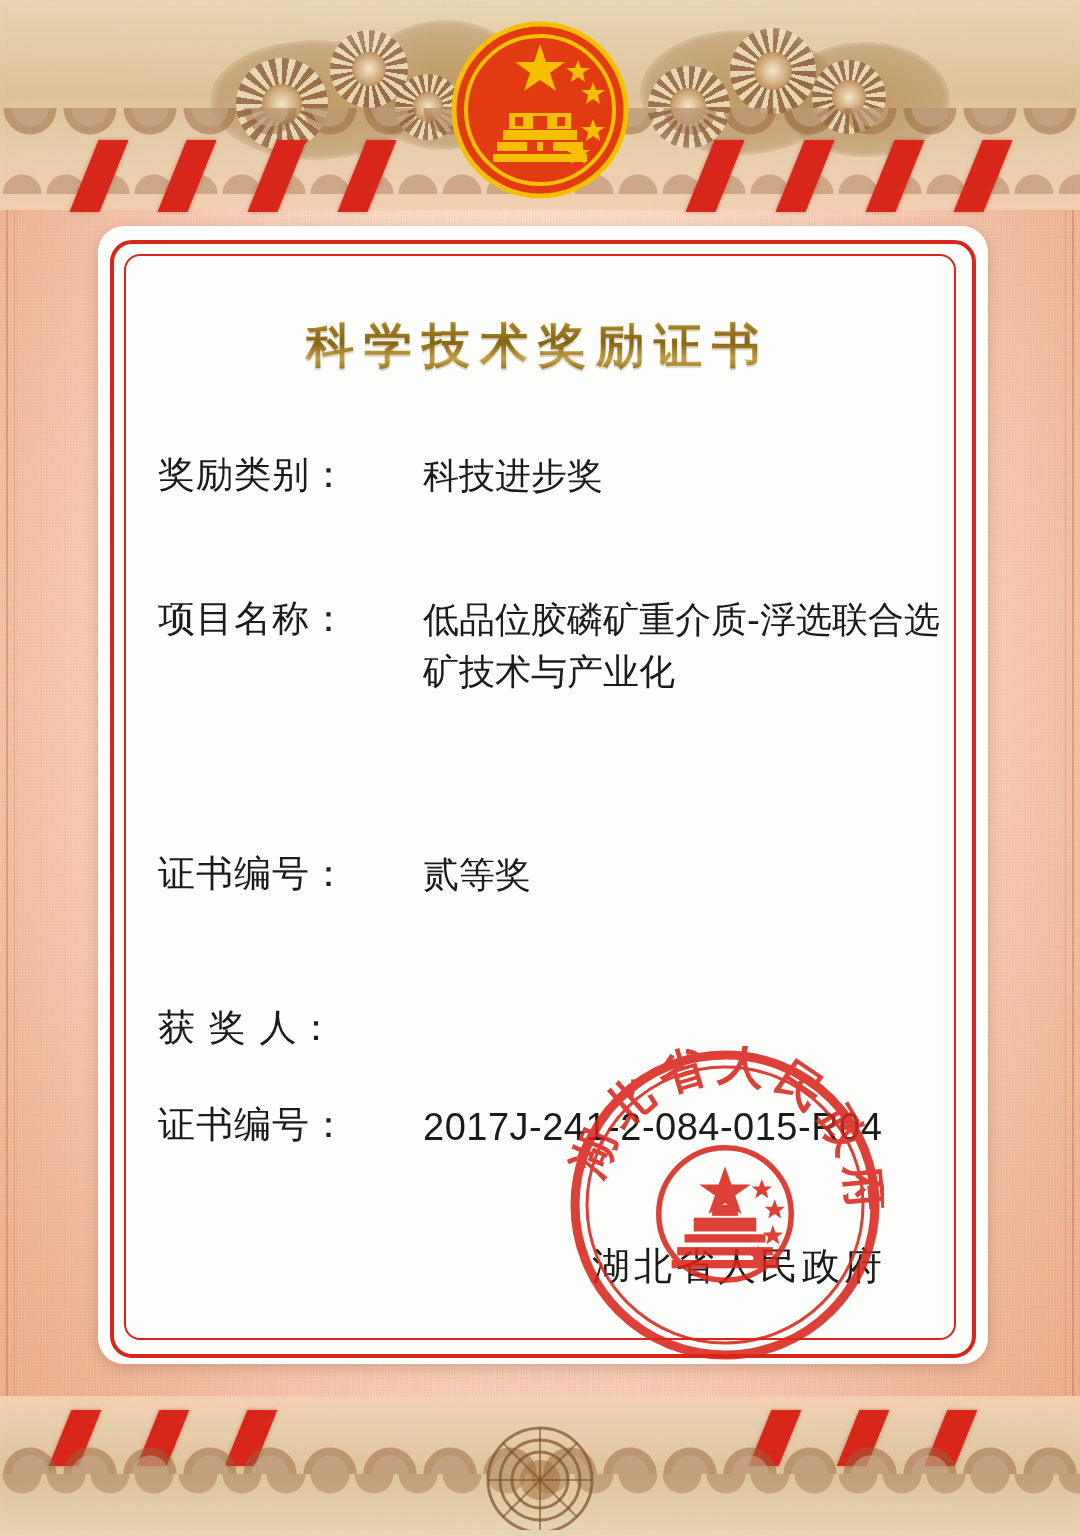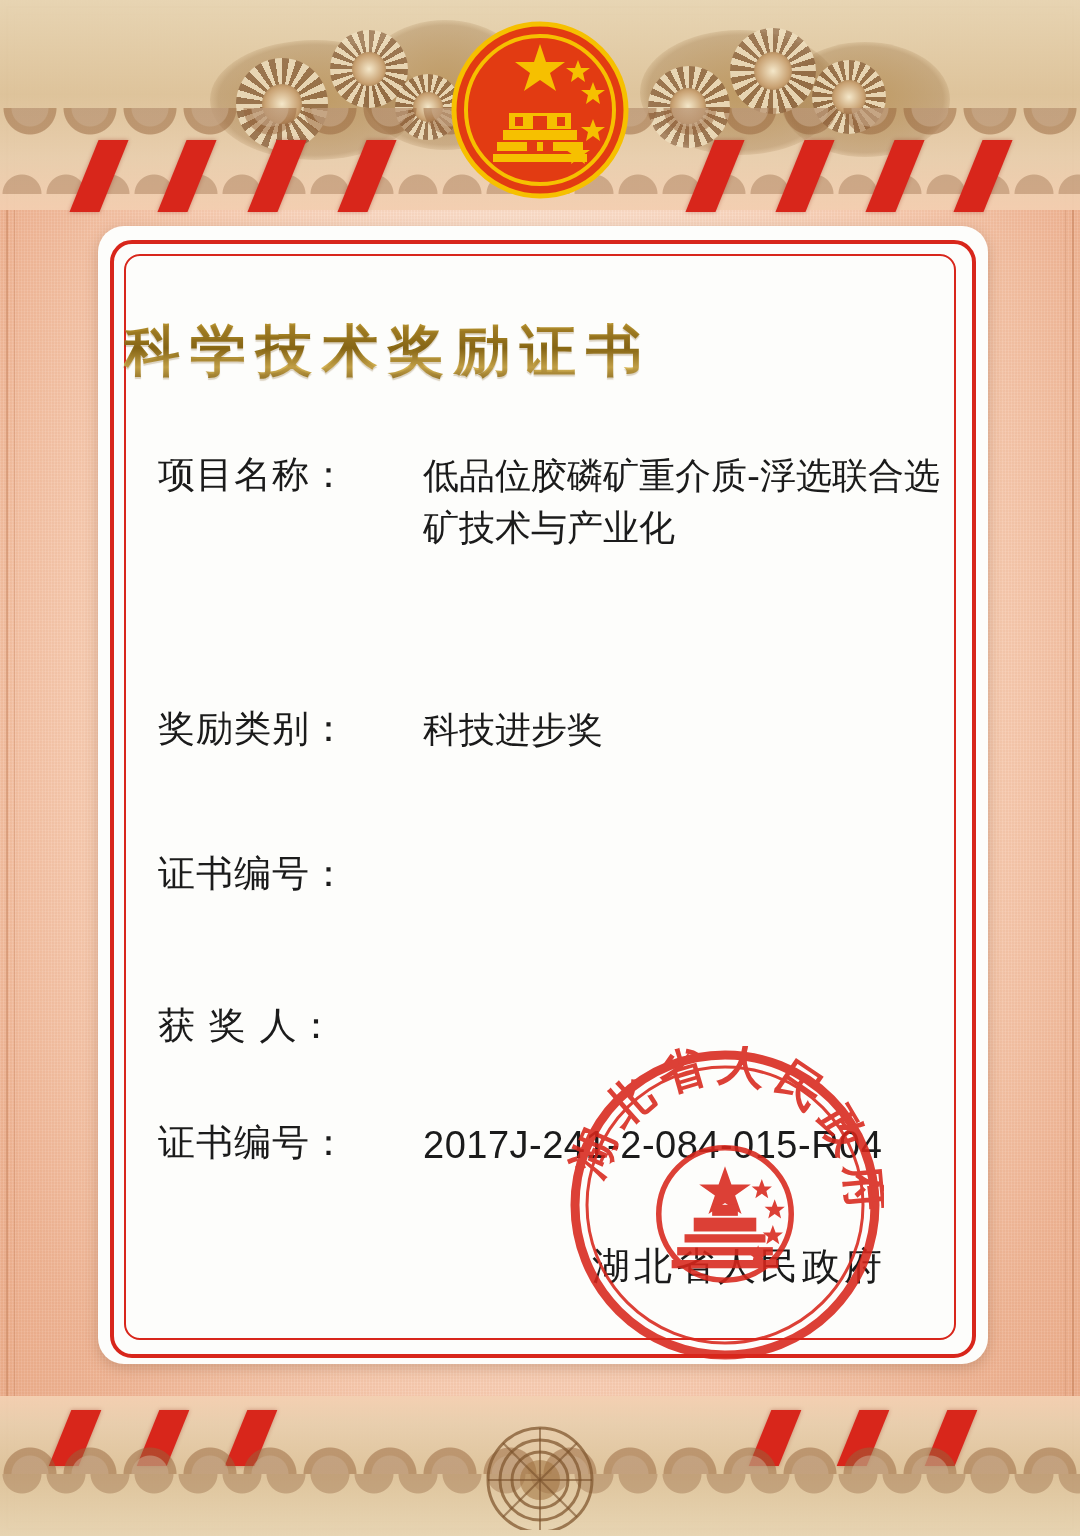--- a/index.html
+++ b/index.html
@@ -178,22 +178,23 @@
     height: 1082px;
     z-index: 5;
   }
 
   
   .cert-title {
     position: absolute;
     top: 60px;
     left: 0;
     width: 828px;
+    text-align: center;
     font-family: "DejaVu Serif", serif;
-    font-size: 56px;
+    font-size: 48px;
     font-weight: bold;
     letter-spacing: 10px;
     color: #7b5a12;
     background: linear-gradient(180deg, #c8a23a 0%, #8a6a15 45%, #d9b757 70%, #6d5210 100%);
     -webkit-background-clip: text;
     background-clip: text;
     -webkit-text-fill-color: transparent;
     text-shadow: 0 2px 1px rgba(120,85,20,0.25);
   }
 
@@ -222,21 +223,21 @@
     flex: 1;
     font-family: "DejaVu Sans", sans-serif;
     font-size: 36px;
     color: #1b1b1b;
     line-height: 1.45;
     letter-spacing: 0px;
   }
   .row-project { margin-bottom: 150px; }
   .row-category { margin-bottom: 92px; }
   .row-grade { margin-bottom: 102px; }
-  .row-person { margin-bottom: 68px; }
+  .row-person { margin-bottom: 47px; }
   .field-value.num {
     font-family: "Liberation Sans", sans-serif;
     font-size: 38px;
     letter-spacing: 0.5px;
   }
 
   
   .date-line {
     position: absolute;
     right: 66px;
@@ -343,32 +344,33 @@
   <div class="card-shadow"></div>
   <div class="card-border-outer"></div>
   <div class="card-border-inner"></div>
 
   <div class="card-content">
 
     <div class="cert-title">科学技术奖励证书</div>
 
     <div class="fields">
 
+      <div class="field-row row-category">
+        <div class="field-label">奖励类别：</div>
+        <div class="field-value">科技进步奖</div>
+      </div>
+
       <div class="field-row row-project">
         <div class="field-label">项目名称：</div>
         <div class="field-value">低品位胶磷矿重介质-浮选联合选矿技术与产业化</div>
       </div>
 
-      <div class="field-row row-category">
-        <div class="field-label">奖励类别：</div>
-        <div class="field-value">科技进步奖</div>
-      </div>
-
       <div class="field-row row-grade">
         <div class="field-label">证书编号：</div>
+        <div class="field-value">贰等奖</div>
       </div>
 
       <div class="field-row row-person">
         <div class="field-label">获 奖 人：</div>
       </div>
 
       <div class="field-row row-number">
         <div class="field-label">证书编号：</div>
         <div class="field-value num">2017J-241-2-084-015-R04</div>
       </div>

